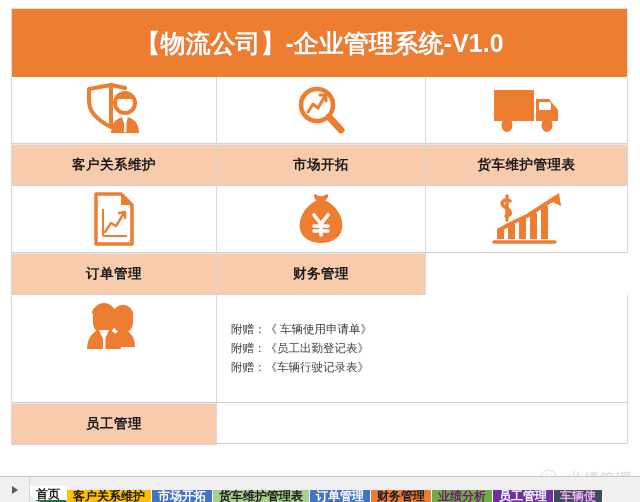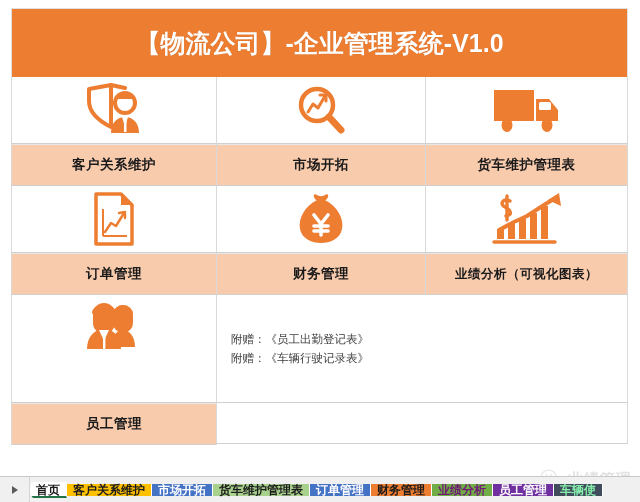--- a/index.html
+++ b/index.html
@@ -88,21 +88,21 @@
   .nav-arrows {
     width: 30px; display: flex; align-items: center; justify-content: center;
     background: #f0f0f0; border-right: 1px solid #d6d6d6;
   }
   .nav-arrows .tri {
     width: 0; height: 0;
     border-top: 4px solid transparent;
     border-bottom: 4px solid transparent;
     border-left: 6px solid #5a5a5a;
   }
-  .tabs { display: flex; align-items: center; flex: 1; overflow: hidden; border-radius: 12px; }
+  .tabs { display: flex; align-items: flex-end; flex: 1; overflow: hidden; border-radius: 12px; }
   .tab {
     display: flex; align-items: center; justify-content: center;
     padding: 0 6px;
     font-size: 12px; font-weight: bold;
     color: #1c1c1c;
     border-right: 1px solid #ffffff;
     white-space: nowrap;
     line-height: 1;
   }
   .tab.active {
@@ -244,44 +244,40 @@
         <div class="cell c1">
           <div class="label-box">
               <span>订单管理</span>
             </div>
         </div>
         <div class="cell c2">
           <div class="label-box">
               <span>财务管理</span>
             </div>
         </div>
-        <div class="cell c3">
-          <div class="label-box small">
-              <span>业绩分析（可视化图表）</span>
-            </div>
-        </div>
       </div>
 
       <div class="row">
         <div class="cell c1">
           <div class="icon-box">
             <svg class="ic" width="62" height="50" viewBox="0 0 62 50">
               <path d="M30 12 a10 10 0 0 1 20 0 l0 8 a10 10 0 0 1 -20 0 z" fill="#ed7d31"></path>
               <path d="M30 11 a10 9 0 0 1 20 0 l-3 4 a17 10 0 0 0 -14 0 z" fill="#ed7d31"></path>
               <path d="M28 44 C28 33 34 27 40 27 C46 27 52 33 52 44 Z" fill="#ed7d31"></path>
               <path d="M10 11 a11 11 0 0 1 22 0 l0 9 a11 11 0 0 1 -22 0 z" fill="#ed7d31"></path>
               <path d="M9 10 a12 9 0 0 1 24 0 l-2 3 a19 8 0 0 0 -20 0 z" fill="#ed7d31"></path>
               <path d="M4 46 C4 33 12 26 21 26 C30 26 38 33 38 46 Z" fill="#ed7d31"></path>
               <path d="M16 27 L21 38 L26 27 Z" fill="#ffffff"></path>
               <rect x="20" y="32" width="2.4" height="14" fill="#ffffff"></rect>
             </svg>
           </div>
         </div>
         <div class="cell wide" style="border-bottom:1px solid #d0d0d0;">
           <div class="appendix">
+            <div class="line">附赠：《 车辆使用申请单》</div>
             <div class="line">附赠：《员工出勤登记表》</div>
             <div class="line">附赠：《车辆行驶记录表》</div>
           </div>
         </div>
       </div>
 
       <div class="row">
         <div class="cell c1">
           <div class="label-box">
               <span>员工管理</span>
@@ -327,19 +323,19 @@
         </div>
         <div class="tab" style="background: rgb(237, 125, 49); color: rgb(28, 28, 28);">
           <span>财务管理</span>
         </div>
         <div class="tab" style="background: rgb(112, 173, 71); color: #701a75;">
           <span>业绩分析</span>
         </div>
         <div class="tab" style="background: rgb(112, 48, 160); color: rgb(255, 255, 255);">
           <span>员工管理</span>
         </div>
-        <div class="tab" style="background: rgb(64, 76, 92); color: #86efac;">
+        <div class="tab" style="background: rgb(64, 76, 92); color: #f0abfc;">
           <span>车辆使</span>
         </div>
       </div>
   </div>
 
 </div>
 
 </body></html>

